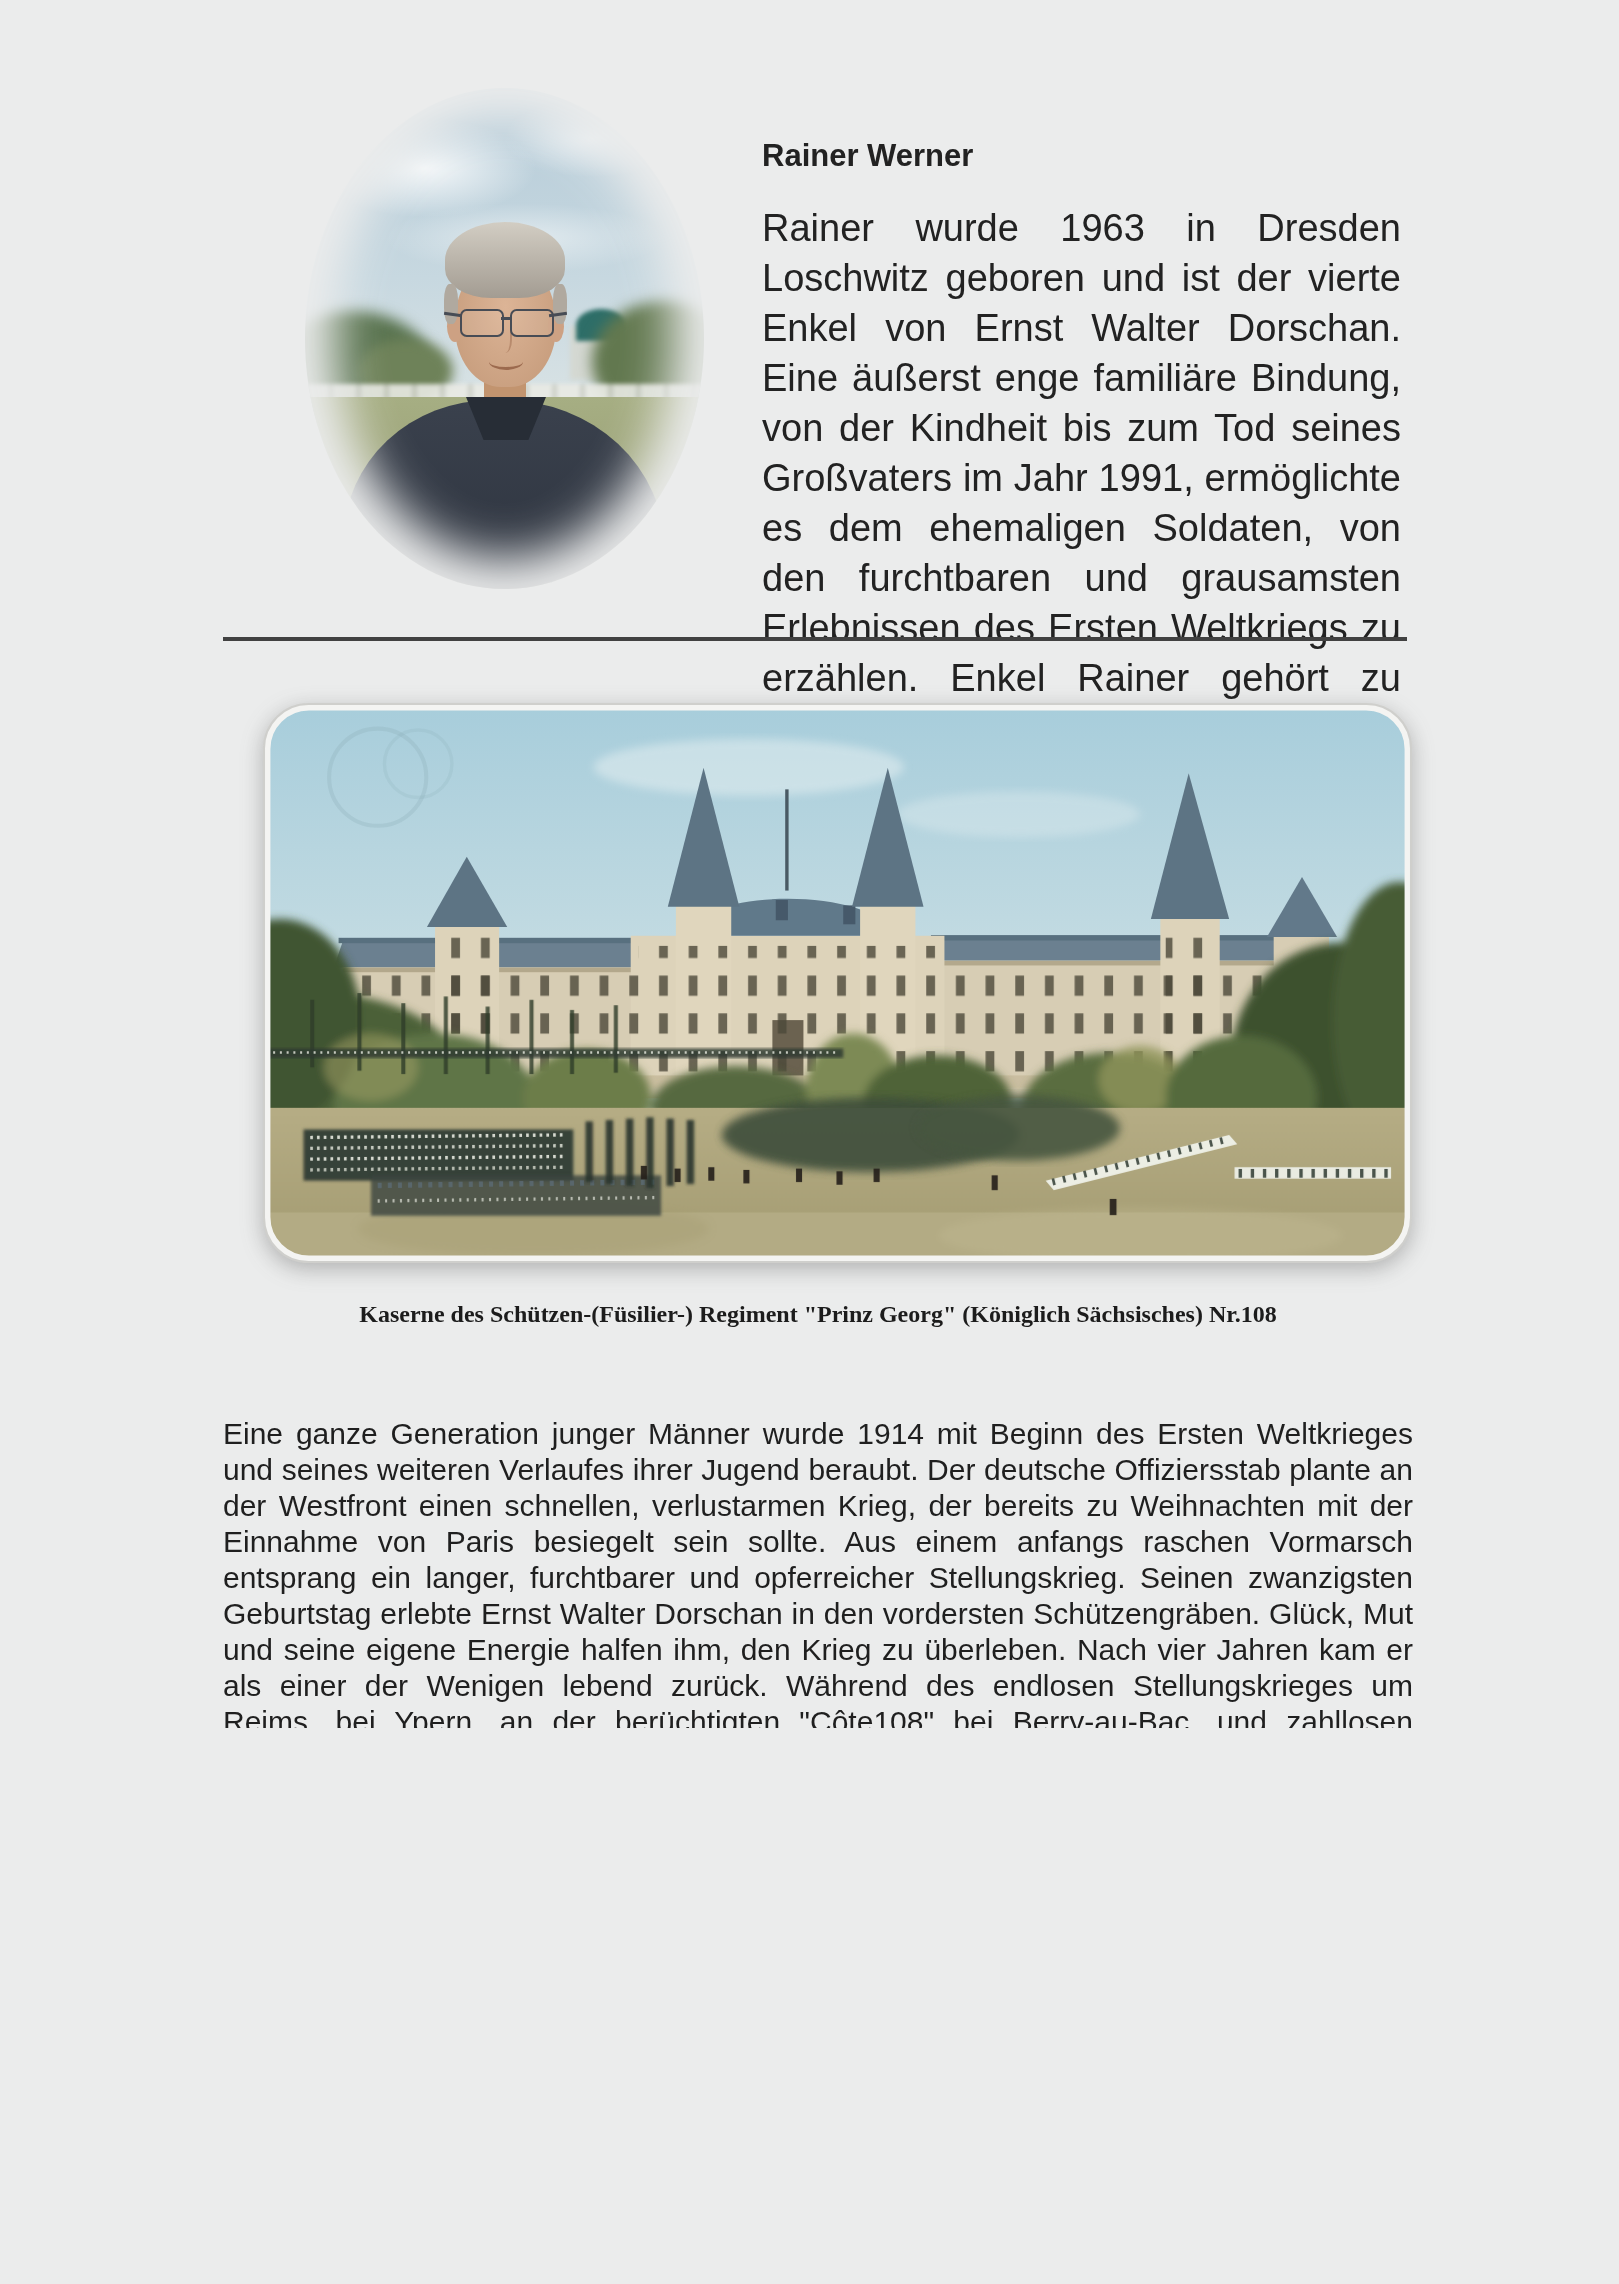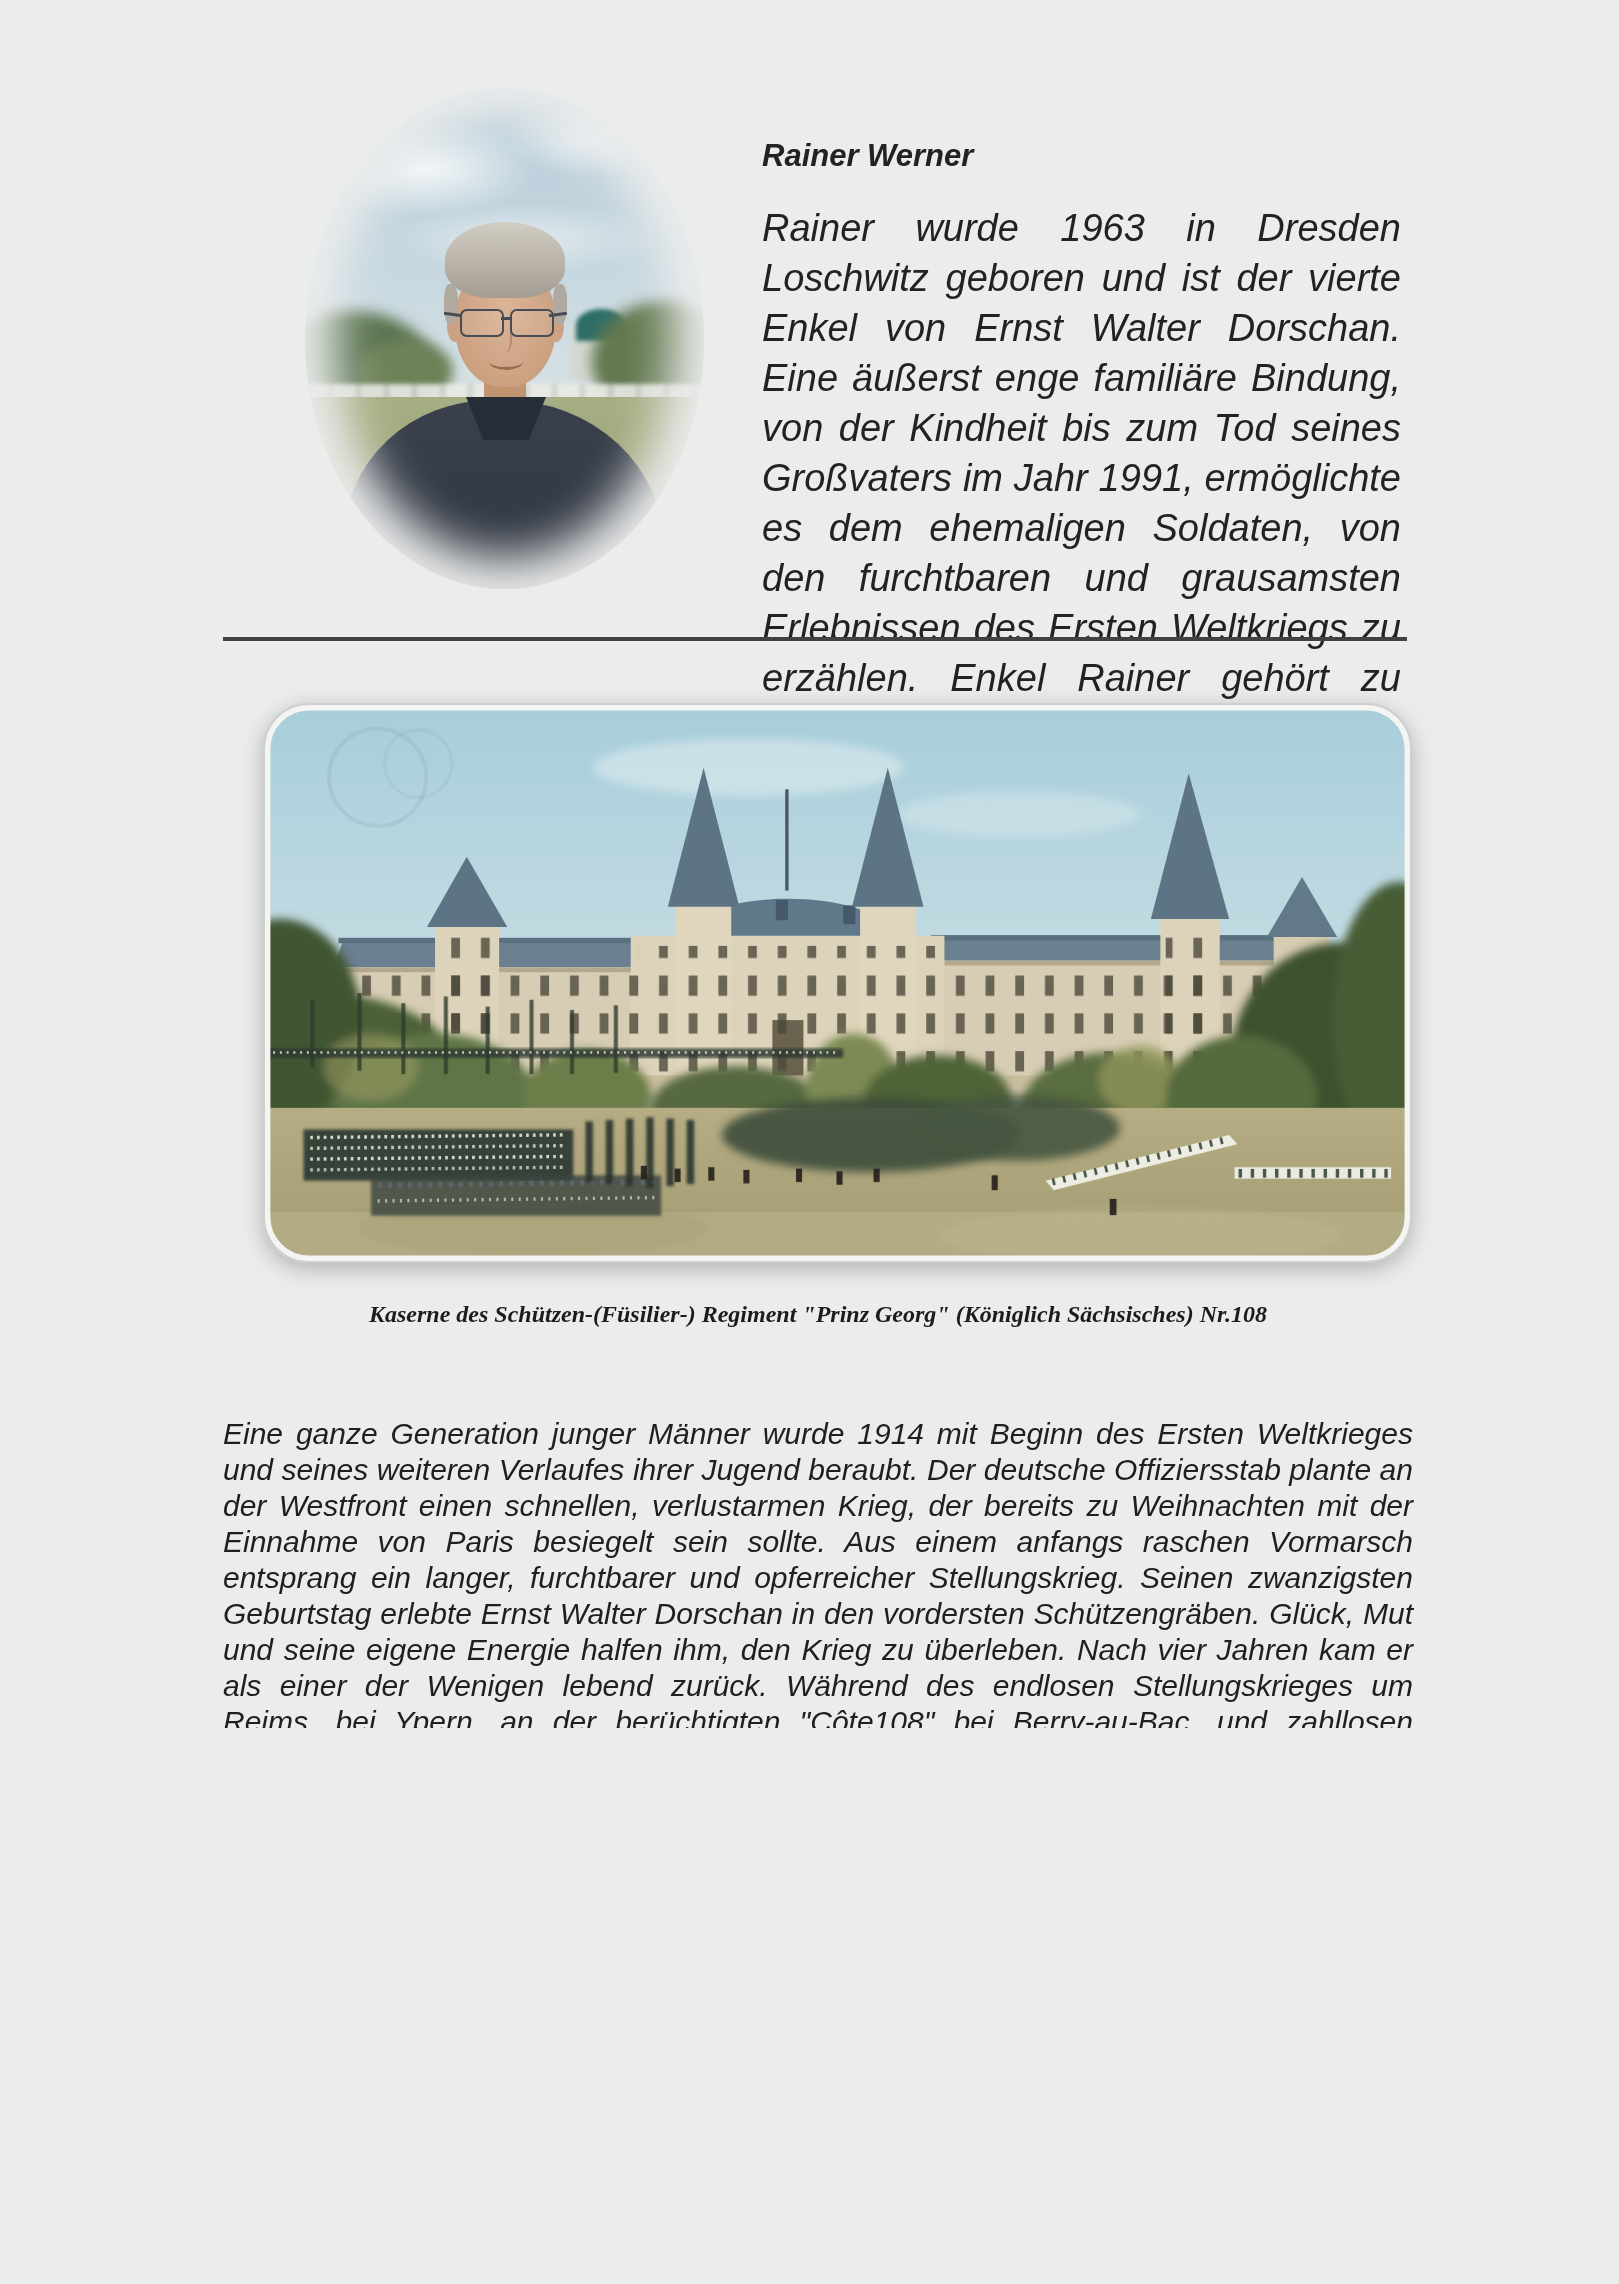--- a/index.html
+++ b/index.html
@@ -1,17 +1,17 @@
 <!DOCTYPE html>
 <html style="font-size:10.8px"><head>
 <meta charset="utf-8">
 <style>
   html,body{margin:0;padding:0;}
   body{background:#ebecec;font-family:"Liberation Sans",sans-serif;}
-  .page{position:relative;width:1619px;height:1728px;background:#ebecec;overflow:hidden;font-style:italic;}
+  .page{position:relative;width:1619px;height:1728px;background:#ebecec;overflow:hidden;}
 
   
   .portrait-wrap{position:absolute;left:305px;top:88px;width:399px;height:501px;}
   .p-inner{position:absolute;inset:0;border-radius:50%;overflow:hidden;}
   .p-inner > div{position:absolute;}
   .p-sky{inset:0;background:linear-gradient(180deg,#b5cbd8 0%,#c7d8e0 38%,#d8e2e4 62%,#cfd6cf 72%);}
   .p-clouds{inset:0;background:
       radial-gradient(ellipse 40% 14% at 30% 16%,rgba(255,255,255,.85),transparent 70%),
       radial-gradient(ellipse 34% 12% at 72% 10%,rgba(255,255,255,.65),transparent 65%),
       radial-gradient(ellipse 50% 10% at 55% 30%,rgba(255,255,255,.5),transparent 70%);}

